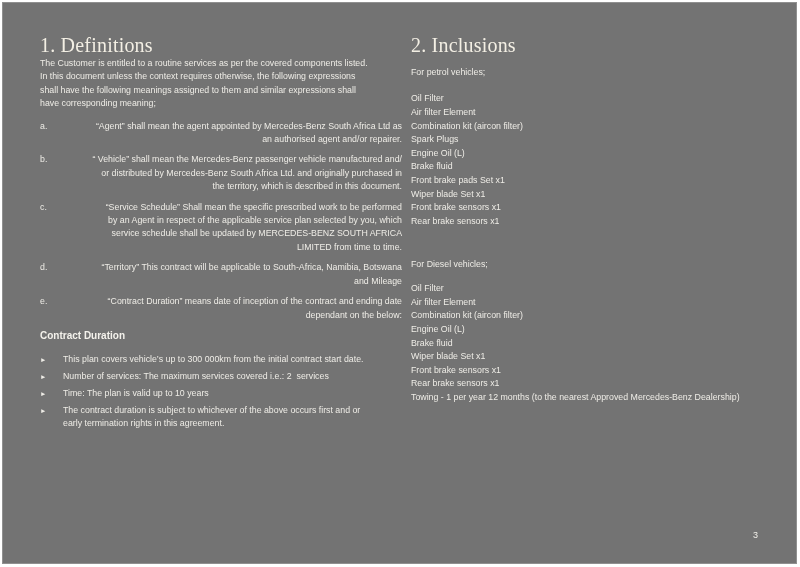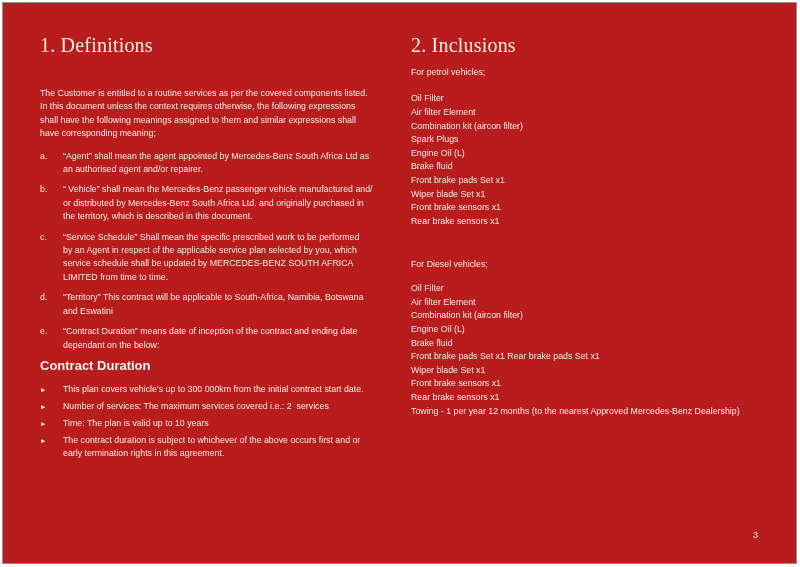--- a/index.html
+++ b/index.html
@@ -6,51 +6,51 @@
     margin: 0;
     padding: 0;
     width: 800px;
     height: 567px;
     background: #ffffff;
     overflow: hidden;
   }
   .page {
     position: absolute;
     top: 2px; left: 2px; right: 3px; bottom: 3px;
-    background: #b91c1c;
+    background: #737373;
     border: 1px solid #909090;
     font-family: "Liberation Sans", "DejaVu Sans", sans-serif;
     font-size: 8.8px;
     line-height: 13.4px;
     color: #efede7;
     padding-left: 33px;
   }
   h1 {
     margin: 0;
     font-family: "Liberation Serif", "DejaVu Serif", serif;
     font-weight: normal;
     font-size: 20px;
     line-height: 24px;
     color: #f3efe4;
     letter-spacing: 0.2px;
   }
   .col { position: absolute; top: 30px; }
   .col-left  { left: 37px;  width: 362px; }
   .col-right { left: 408px; width: 385px; }
 
-  .intro { margin-top: 30px; white-space: pre; }
+  .intro { margin-top: 0; white-space: pre; }
 
   .lettered { margin-top: 9px; }
   .l-item { display: flex; margin-bottom: 7px; }
   .letter { flex: none; width: 23px; }
-  .l-text { flex: 1; white-space: pre; }
+  .l-text { flex: 1; white-space: pre; text-align: right; }
 
   .cd-heading {
     font-weight: bold;
-    font-size: 13px;
+    font-size: 10px;
     color: #f4f2ec;
   }
   .bullets { margin-top: 11px; }
   .b-item { display: flex; margin-bottom: 3.5px; }
   .bullet {
     flex: none;
     width: 23px;
     font-size: 6.5px;
     line-height: 13.4px;
     color: #efede7;
@@ -103,21 +103,21 @@
           <span class="letter">c.</span>
           <span class="l-text">“Service Schedule” Shall mean the specific prescribed work to be performed
 by an Agent in respect of the applicable service plan selected by you, which
 service schedule shall be updated by MERCEDES-BENZ SOUTH AFRICA
 LIMITED from time to time.</span>
         </div>
 
         <div class="l-item">
           <span class="letter">d.</span>
           <span class="l-text">“Territory” This contract will be applicable to South-Africa, Namibia, Botswana
-and Eswatini</span>
+and Mileage</span>
         </div>
 
         <div class="l-item">
           <span class="letter">e.</span>
           <span class="l-text">“Contract Duration” means date of inception of the contract and ending date
 dependant on the below:</span>
         </div>
       </div>
 
     <div class="cd-heading">Contract Duration</div>
@@ -182,21 +182,20 @@
         <div class="inc-item">Oil Filter</div>
 
         <div class="inc-item">Air filter Element</div>
 
         <div class="inc-item">Combination kit (aircon filter)</div>
 
         <div class="inc-item">Engine Oil (L)</div>
 
         <div class="inc-item">Brake fluid</div>
 
-        <div class="inc-item">Front brake pads Set x1 Rear brake pads Set x1</div>
 
         <div class="inc-item">Wiper blade Set x1</div>
 
         <div class="inc-item">Front brake sensors x1</div>
 
         <div class="inc-item">Rear brake sensors x1</div>
 
         <div class="inc-item">Towing - 1 per year 12 months (to the nearest Approved Mercedes-Benz Dealership)</div>
       </div>
   </div>

